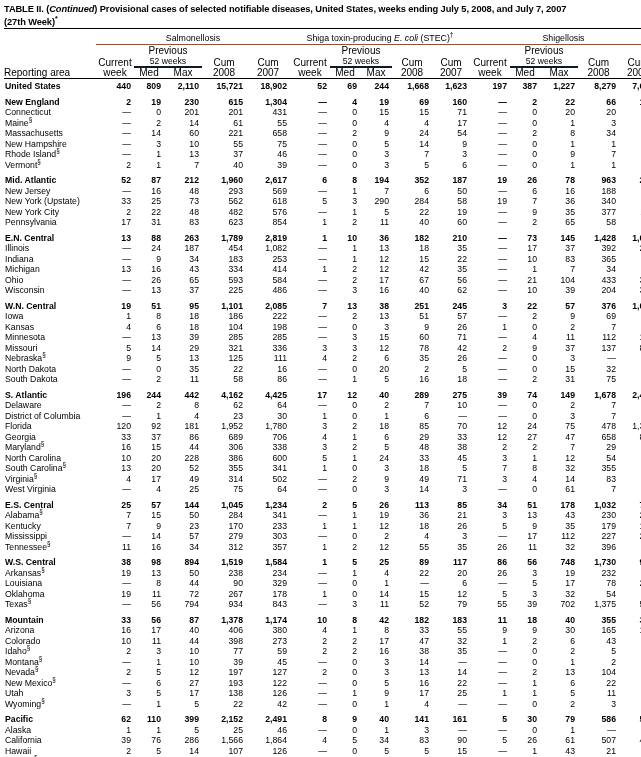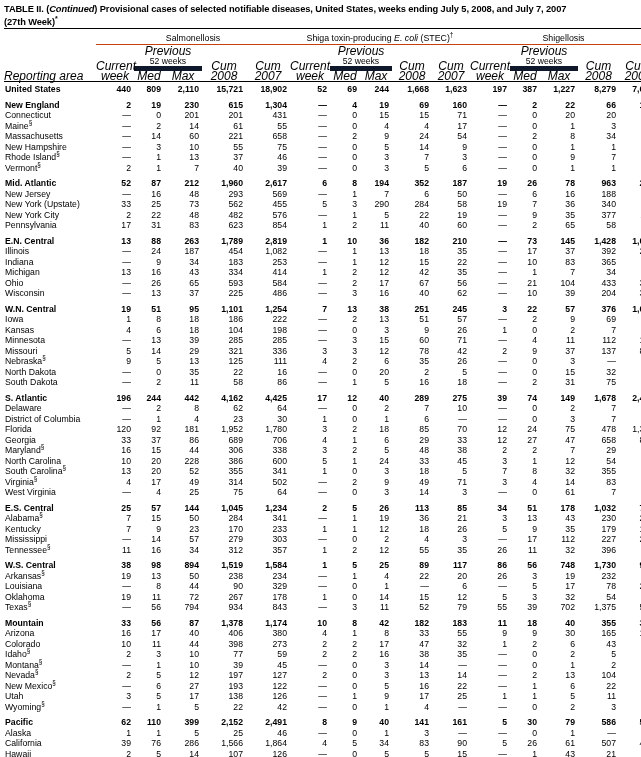--- a/index.html
+++ b/index.html
@@ -59,30 +59,29 @@
   .grp-head .ital { font-style: italic; }
   .grp-head sup { font-size: 6.5px; vertical-align: super; line-height: 0; }
 
   .sub52 {
     text-align: center;
     font-weight: bold;
     font-size: 8.6px;
   }
   .sub52 .inner {
     display: block;
-    border-bottom: 5px solid #0f172a;
+    border-bottom: 2px solid #0f172a;
     line-height: 10px;
   }
   .colhead {
     text-align: center;
     font-weight: bold;
-    font-size: 12px;
+    font-size: 10px;
     line-height: 10px;
     white-space: nowrap;
-    font-style: italic;
   }
   .colhead.left { text-align: left; margin-left: 7px; }
 
   .rule-row td { height: 1px; font-size: 0; line-height: 0; }
   .thickline { border-top: 1.6px solid #000; }
   .thinline  { border-top: 1px solid #000; }
 
   .hdr-spacer td { height: 3px; font-size: 0; line-height: 0; }
 
   tr.data td {
@@ -396,21 +395,21 @@
           <td class="num">16</td>
           <td class="num">188</td>
           <td class="num">62</td>
         </tr>
         <tr class="data">
           <td class="area"><span>New York (Upstate)</span></td>
           <td class="num">33</td>
           <td class="num">25</td>
           <td class="num">73</td>
           <td class="num">562</td>
-          <td class="num">455</td>
+          <td class="num">618</td>
           <td class="num">5</td>
           <td class="num">3</td>
           <td class="num">290</td>
           <td class="num">284</td>
           <td class="num">58</td>
           <td class="num">19</td>
           <td class="num">7</td>
           <td class="num">36</td>
           <td class="num">340</td>
           <td class="num">53</td>
@@ -564,21 +563,21 @@
         </tr>
         <tr class="gap">
           <td colspan="16"></td>
         </tr>
         <tr class="data bold">
           <td class="area"><span>W.N. Central</span></td>
           <td class="num">19</td>
           <td class="num">51</td>
           <td class="num">95</td>
           <td class="num">1,101</td>
-          <td class="num">1,254</td>
+          <td class="num">2,085</td>
           <td class="num">7</td>
           <td class="num">13</td>
           <td class="num">38</td>
           <td class="num">251</td>
           <td class="num">245</td>
           <td class="num">3</td>
           <td class="num">22</td>
           <td class="num">57</td>
           <td class="num">376</td>
           <td class="num">1,086</td>

